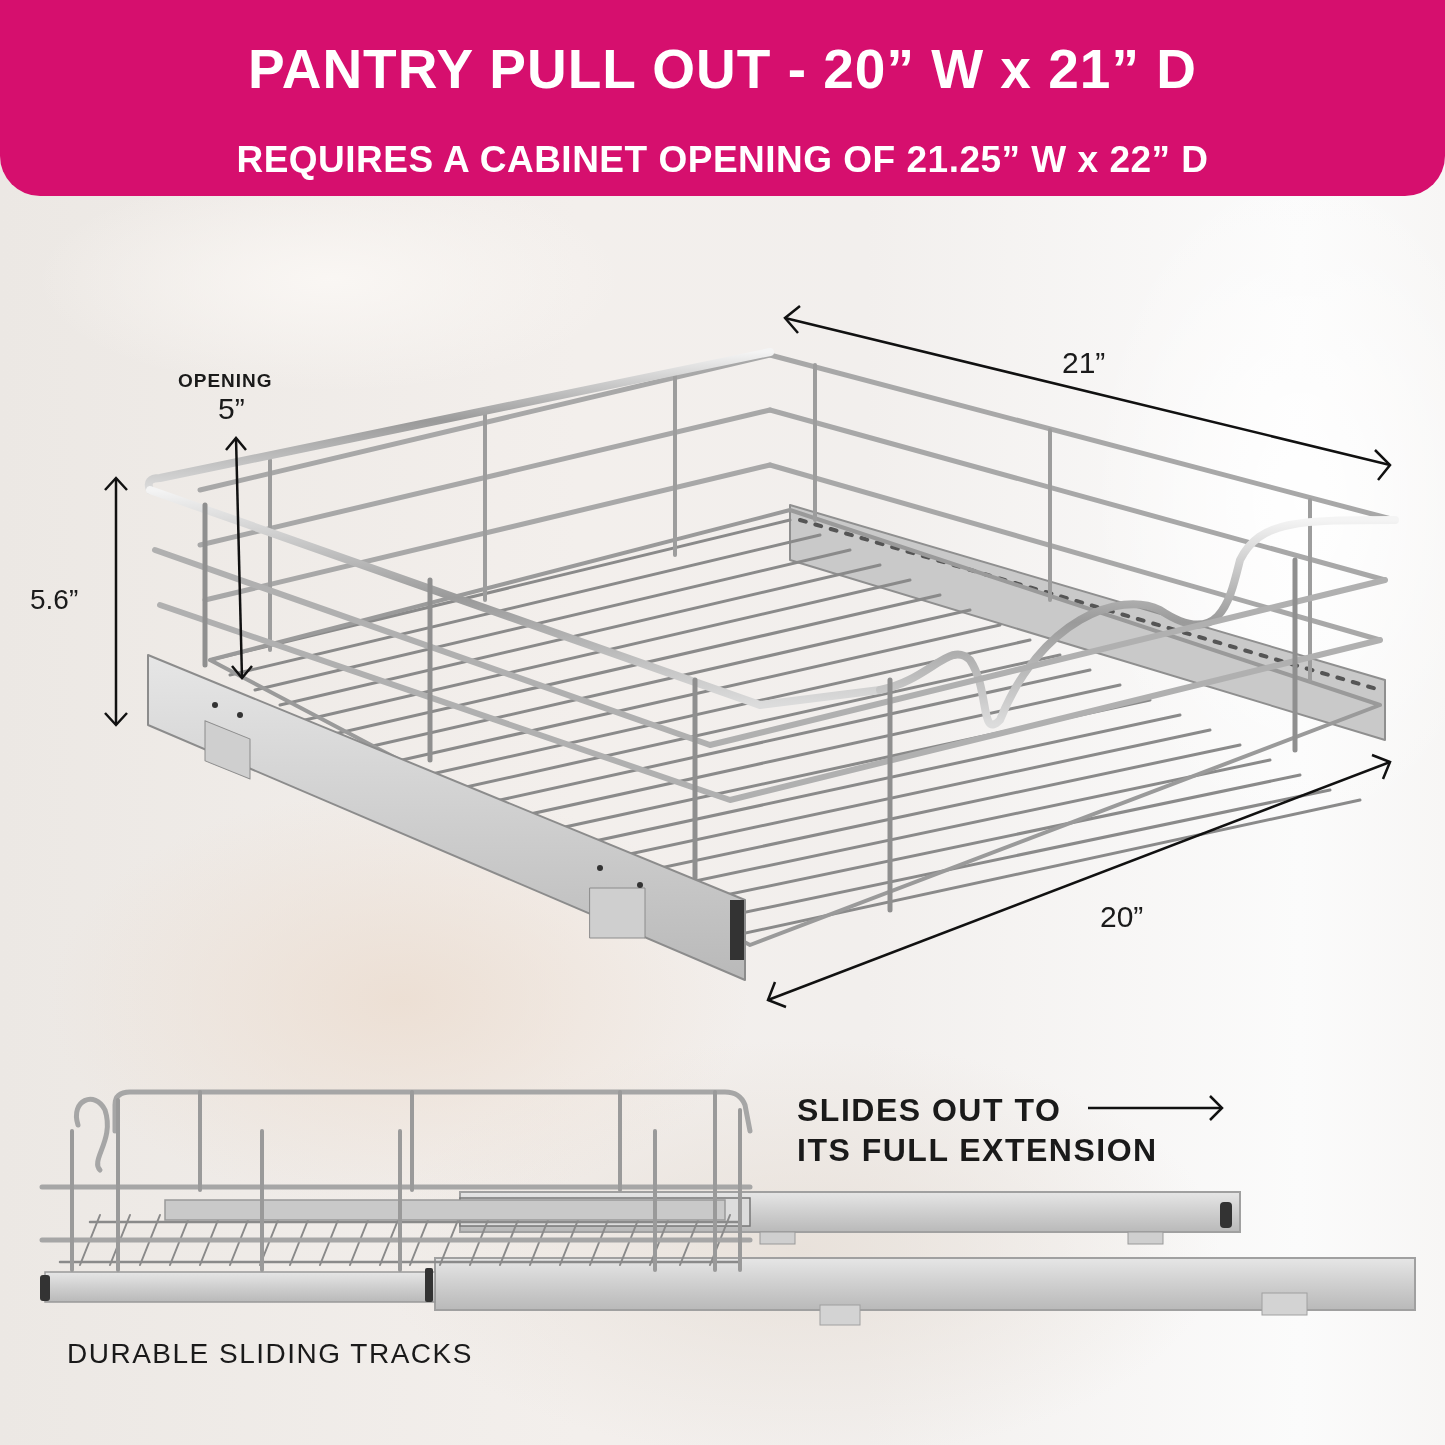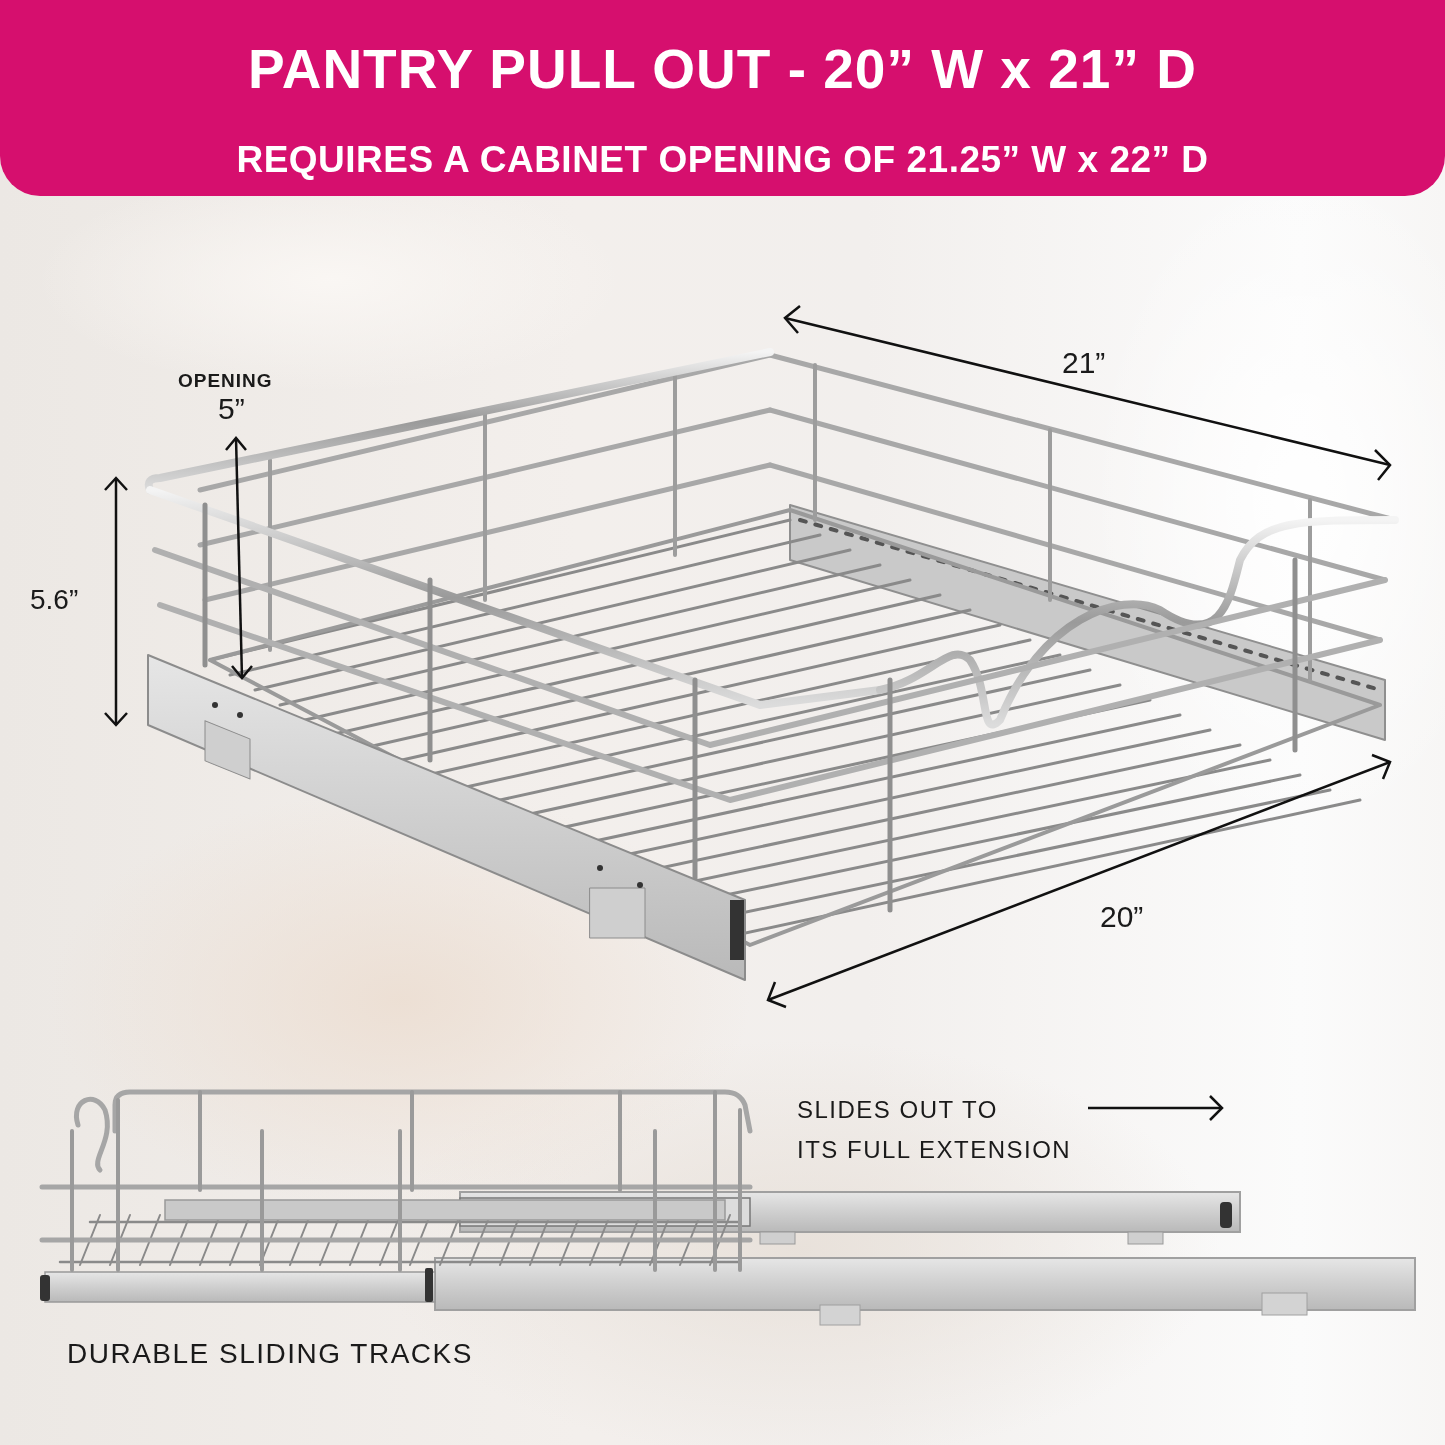--- a/index.html
+++ b/index.html
@@ -32,21 +32,21 @@
       font-size: 37px; font-weight: bold; letter-spacing: 0.5px; line-height: 44px; margin-top: 24px;
     }
     .label {
       position: absolute; color: #1a1a1a; white-space: nowrap;
     }
     .lbl-interior { left: 178px; top: 370px; font-size: 19px; font-weight: bold; letter-spacing: 1px; }
     .lbl-interior-val { left: 218px; top: 392px; font-size: 30px; }
     .lbl-height { left: 30px; top: 584px; font-size: 28px; }
     .lbl-depth { left: 1062px; top: 346px; font-size: 30px; }
     .lbl-width { left: 1100px; top: 880px; font-size: 30px; margin-top: 20px; }
-    .lbl-slides { left: 797px; top: 1090px; font-size: 24px; font-weight: normal; letter-spacing: 1.5px; line-height: 40px; }
+    .lbl-slides { left: 797px; top: 1090px; font-size: 32px; font-weight: bold; letter-spacing: 1.5px; line-height: 40px; }
     .lbl-tracks { left: 67px; top: 1338px; font-size: 28px; font-weight: normal; letter-spacing: 1.5px; }
     svg.art { position: absolute; left: 0; top: 0; }
   </style>
 </head>
 <body>
 
 <div class="bg"></div>
 
 <div class="banner">
   <div class="banner-title">PANTRY PULL OUT - 20” W x 21” D</div>

